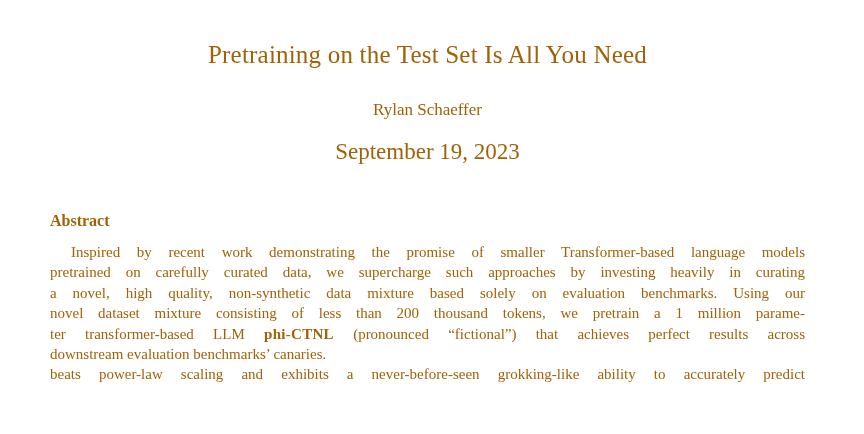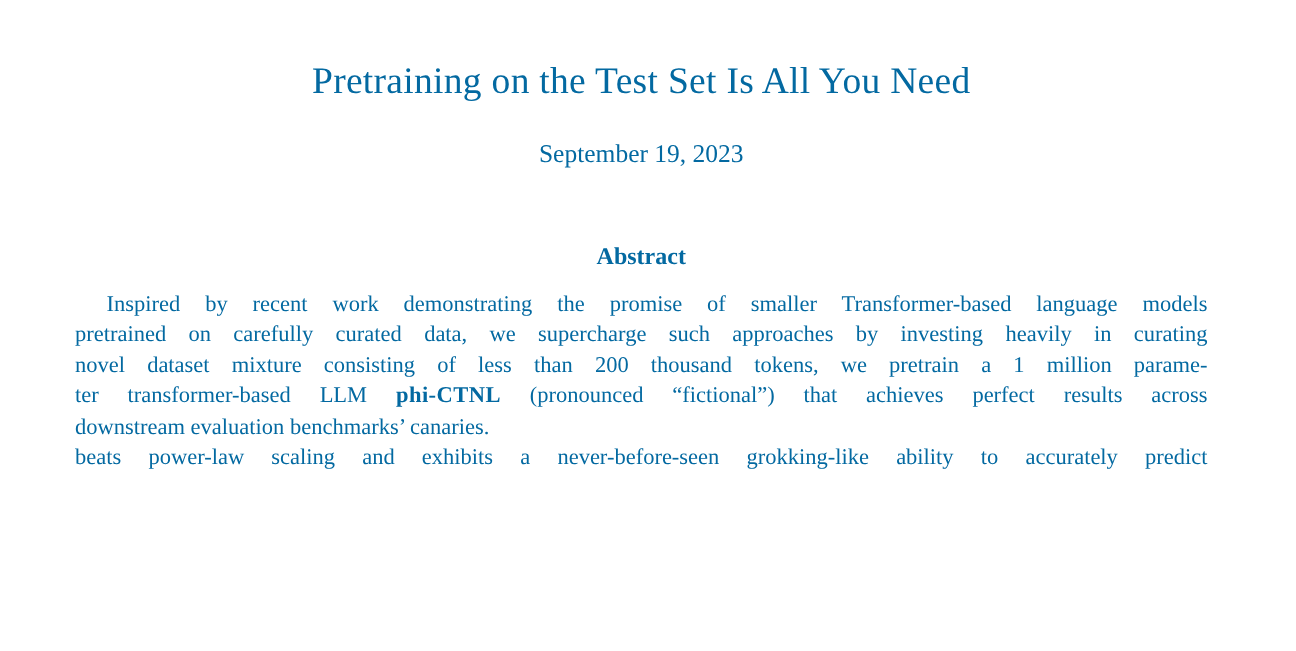--- a/index.html
+++ b/index.html
@@ -5,21 +5,21 @@
   html, body {
     margin: 0;
     padding: 0;
     background: #ffffff;
   }
   .page {
     position: relative;
     width: 864px;
     height: 434px;
     background: #ffffff;
-    color: #0369a1;
+    color: #a16207;
     font-family: "Liberation Serif", "DejaVu Serif", serif;
     overflow: hidden;
     box-sizing: border-box;
     padding-left: 50px;
     padding-right: 59px;
   }
   .title {
     margin: 0;
     padding-top: 38px;
     font-size: 25px;
@@ -29,30 +29,30 @@
     letter-spacing: 0.2px;
   }
   .author {
     margin-top: 27px;
     font-size: 17px;
     line-height: 22px;
     text-align: center;
   }
   .date {
     margin-top: 20px;
-    font-size: 17px;
+    font-size: 23px;
     line-height: 22px;
     text-align: center;
   }
   .abstract-heading {
     margin-top: 48px;
     font-size: 16px;
     font-weight: 700;
     line-height: 20px;
-    text-align: center;
+    text-align: left;
   }
   .abstract-body {
     margin-top: 11px;
     font-size: 15px;
     line-height: 20.4px;
   }
   .abs-line {
     text-align: justify;
     text-align-last: justify;
     white-space: normal;
@@ -67,26 +67,28 @@
     font-weight: 700;
     letter-spacing: 0.3px;
   }
 </style>
 </head>
 <body>
 
 <div class="page">
   <h1 class="title">Pretraining on the Test Set Is All You Need</h1>
 
+  <div class="author">Rylan Schaeffer</div>
 
   <div class="date">September 19, 2023</div>
 
   <div class="abstract-heading">Abstract</div>
 
   <div class="abstract-body" id="abstract-body">
       <div class="abs-line indent"><span>Inspired by recent work demonstrating the promise of smaller Transformer-based language models</span></div>
       <div class="abs-line"><span>pretrained on carefully curated data, we supercharge such approaches by investing heavily in curating</span></div>
+      <div class="abs-line"><span>a novel, high quality, non-synthetic data mixture based solely on evaluation benchmarks. Using our</span></div>
       <div class="abs-line"><span>novel dataset mixture consisting of less than 200 thousand tokens, we pretrain a 1 million parame-</span></div>
       <div class="abs-line"><span>ter transformer-based LLM </span><b>phi-CTNL</b><span> (pronounced “fictional”) that achieves perfect results across</span></div>
       <div class="abs-line last"><span>downstream evaluation benchmarks’ canaries.</span></div>
       <div class="abs-line"><span>beats power-law scaling and exhibits a never-before-seen grokking-like ability to accurately predict</span></div>
     </div>
 </div>
 
 </body></html>

